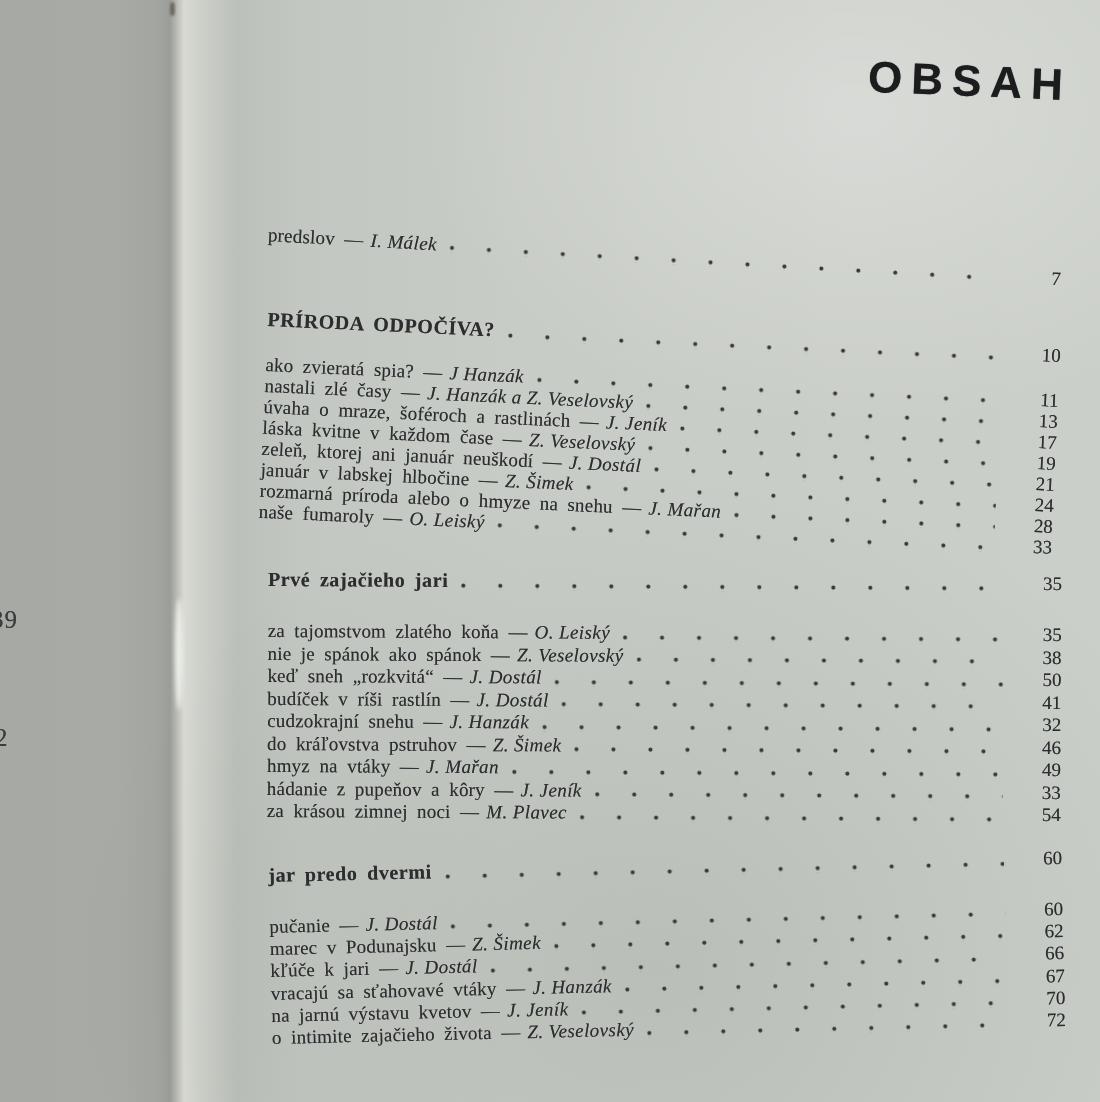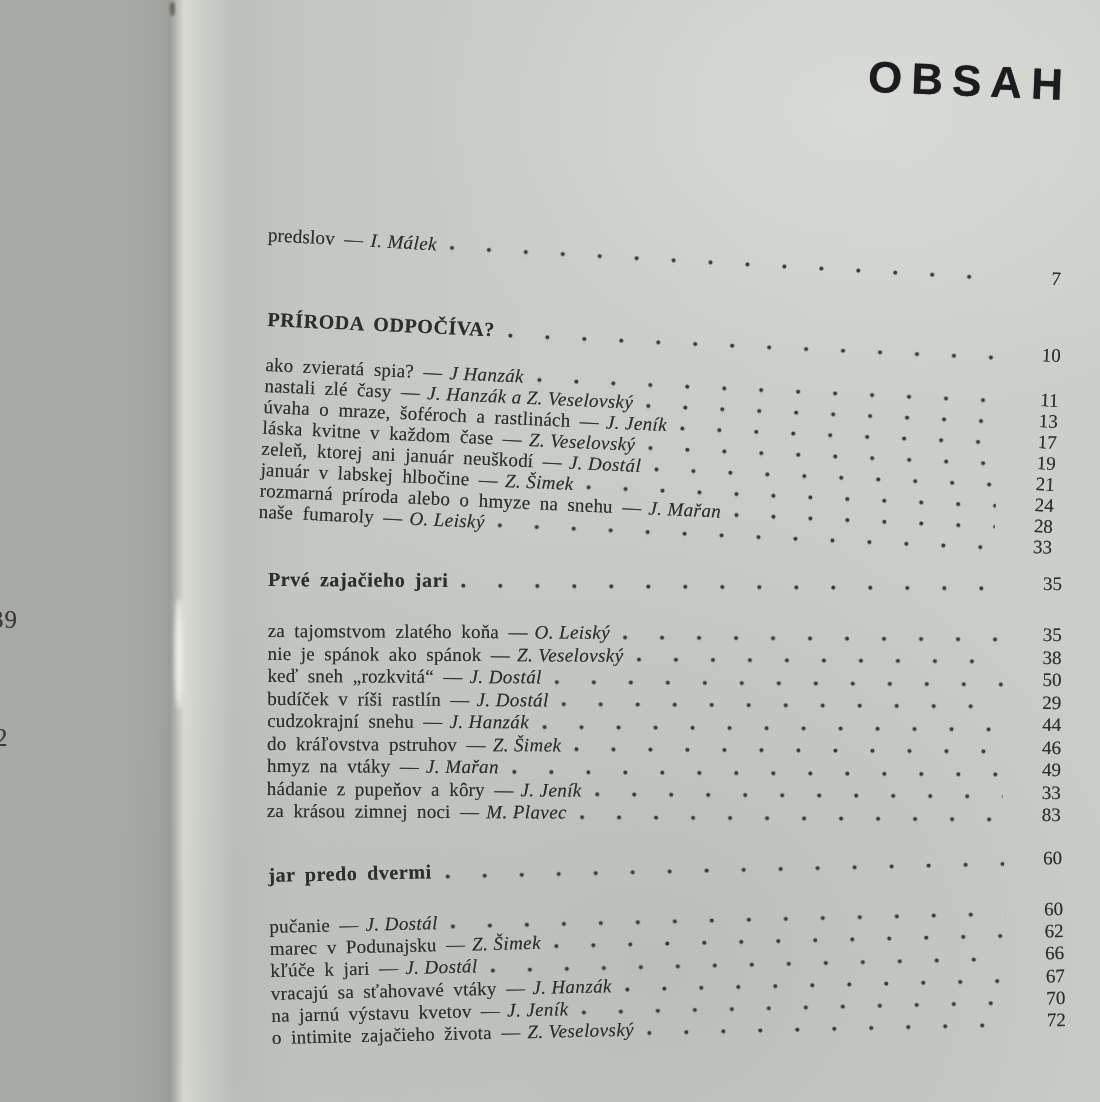--- a/index.html
+++ b/index.html
@@ -170,27 +170,27 @@
     <div class="row">
       <span class="t">keď sneh „rozkvitá“ —</span>
       <span class="a">J. Dostál</span>
       <span class="dots"></span>
       <span class="pg">50</span>
     </div>
     <div class="row">
       <span class="t">budíček v ríši rastlín —</span>
       <span class="a">J. Dostál</span>
       <span class="dots"></span>
-      <span class="pg">29</span>
+      <span class="pg">41</span>
     </div>
     <div class="row">
       <span class="t">cudzokrajní snehu —</span>
       <span class="a">J. Hanzák</span>
       <span class="dots"></span>
-      <span class="pg">44</span>
+      <span class="pg">32</span>
     </div>
     <div class="row">
       <span class="t">do kráľovstva pstruhov —</span>
       <span class="a">Z. Šimek</span>
       <span class="dots"></span>
       <span class="pg">46</span>
     </div>
     <div class="row">
       <span class="t">hmyz na vtáky —</span>
       <span class="a">J. Mařan</span>
@@ -200,21 +200,21 @@
     <div class="row">
       <span class="t">hádanie z pupeňov a kôry —</span>
       <span class="a">J. Jeník</span>
       <span class="dots"></span>
       <span class="pg">33</span>
     </div>
     <div class="row">
       <span class="t">za krásou zimnej noci —</span>
       <span class="a">M. Plavec</span>
       <span class="dots"></span>
-      <span class="pg">83</span>
+      <span class="pg">54</span>
     </div>
   </div>
 
   <div class="toc s3">
     <div class="row head">
       <span class="h">jar predo dvermi</span>
       <span class="dots"></span>
       <span class="pg">60</span>
     </div>
     <div class="row">

